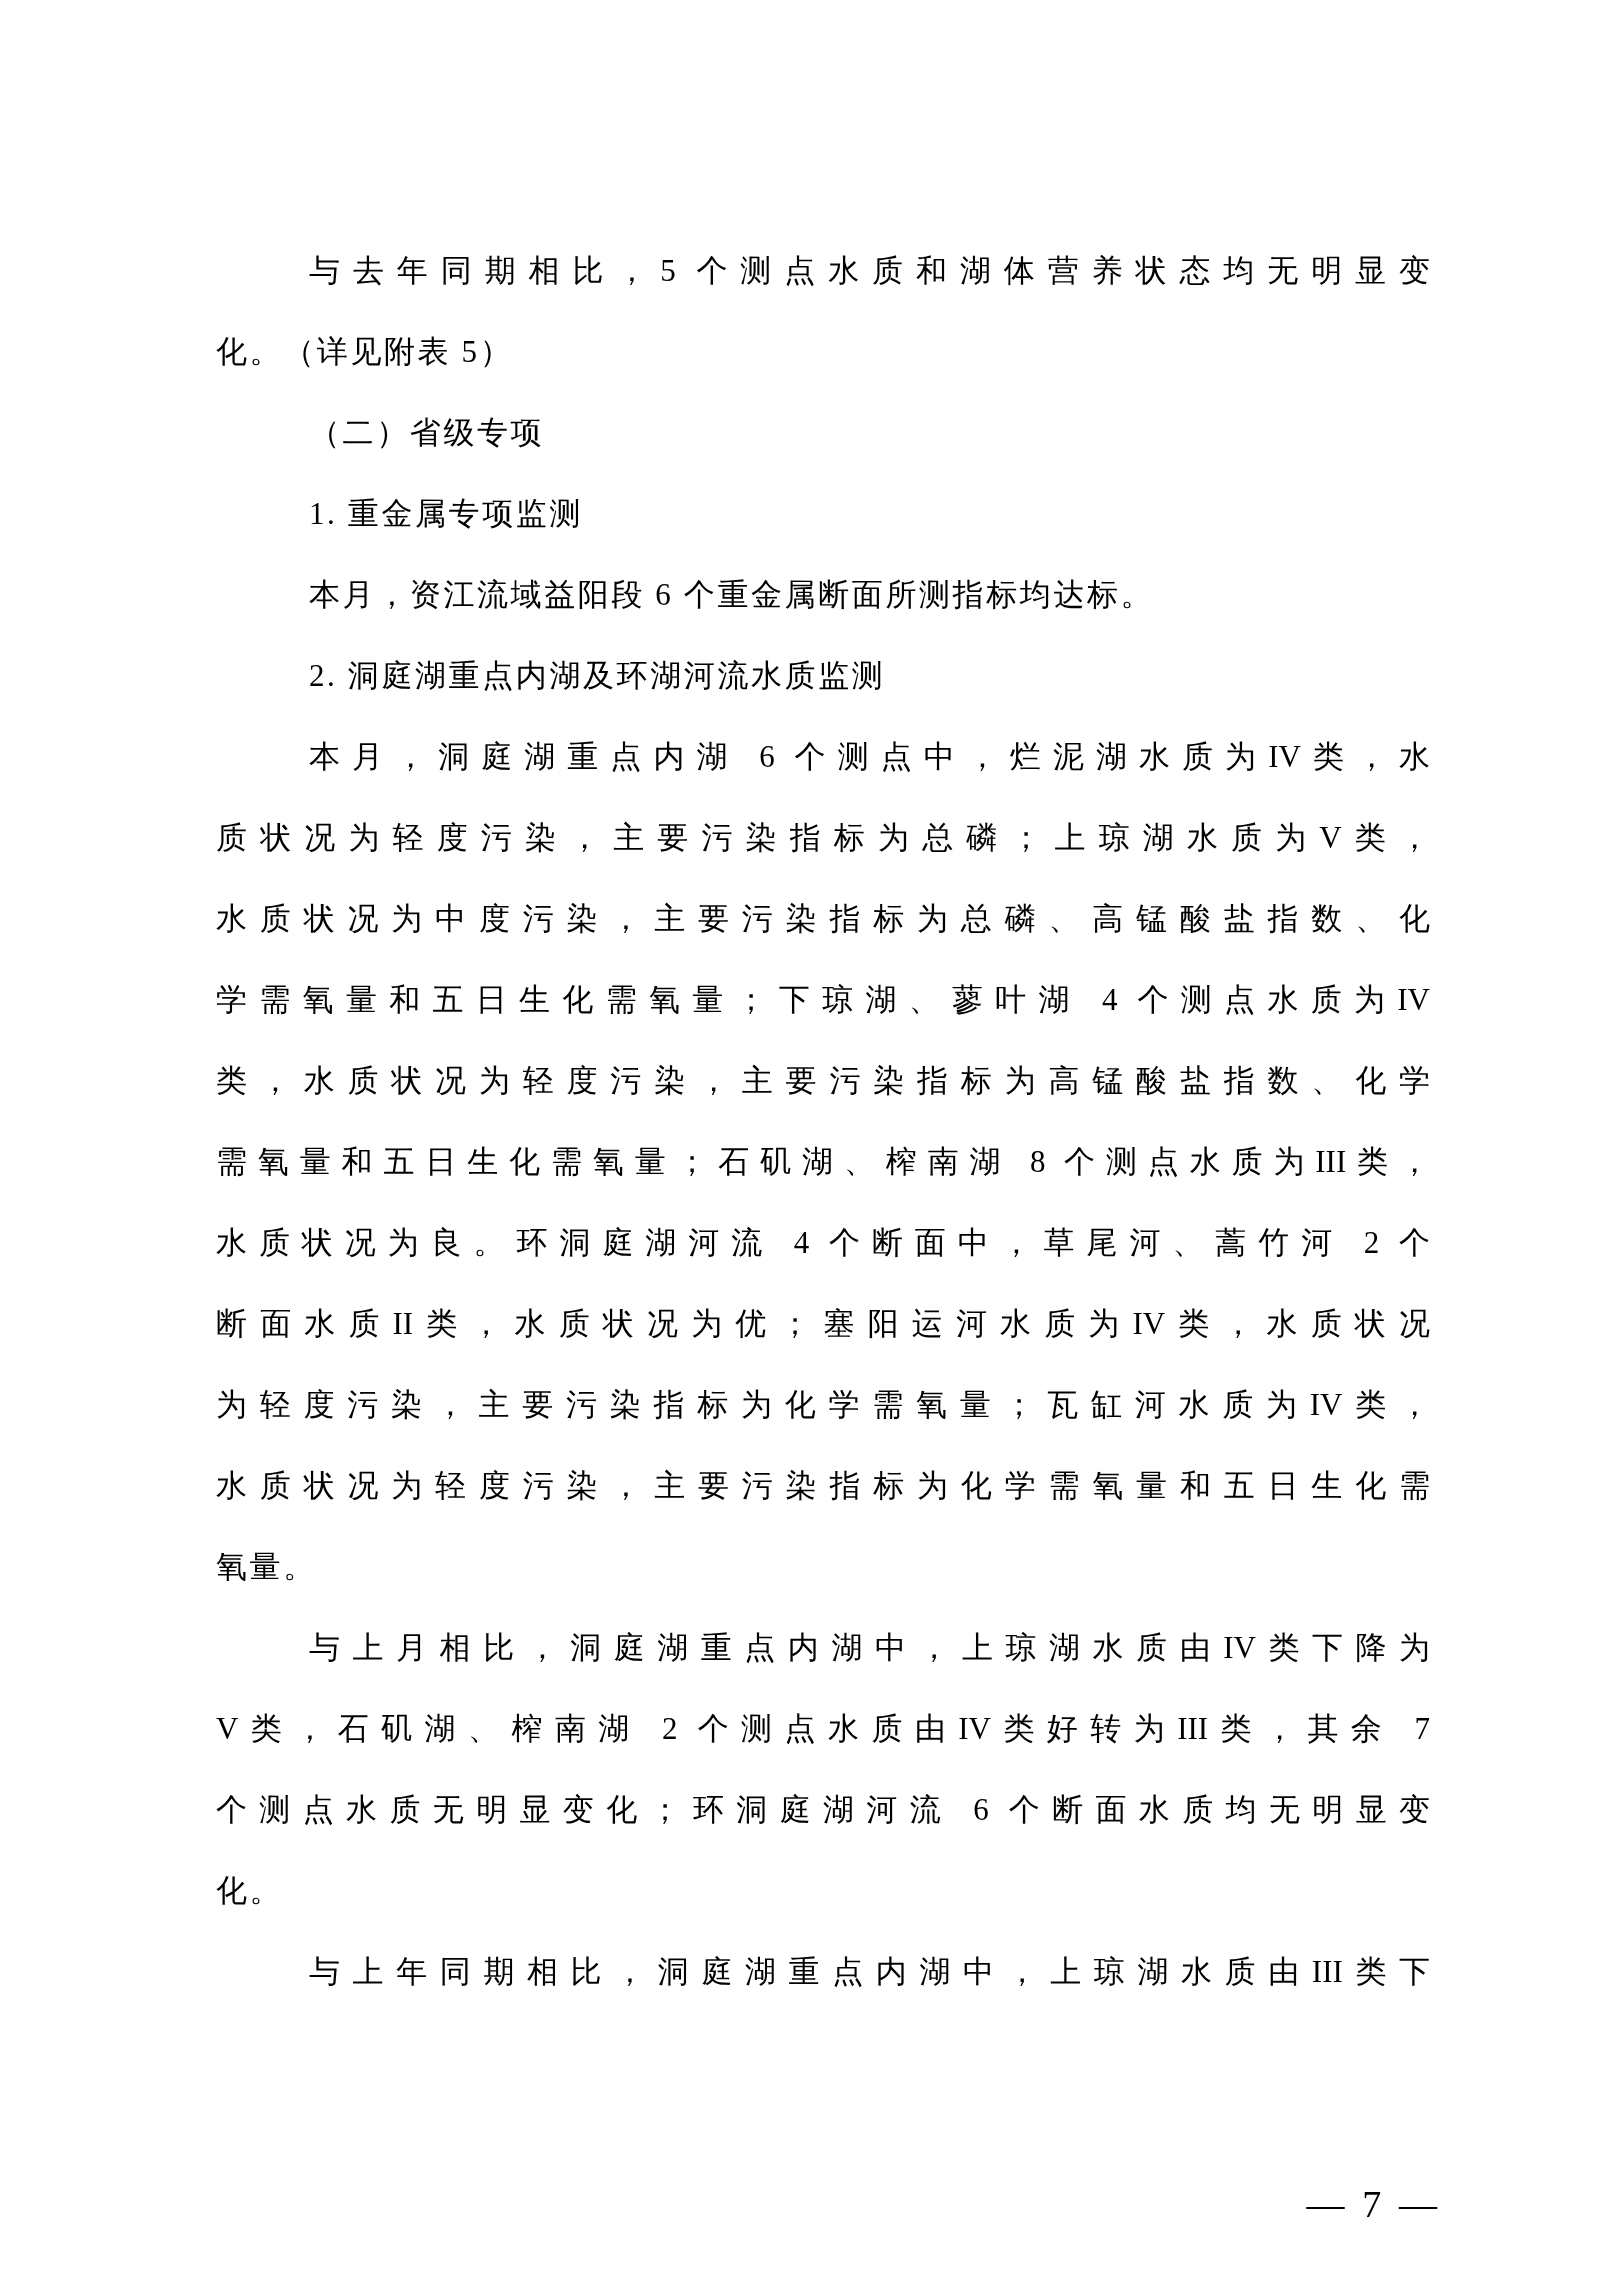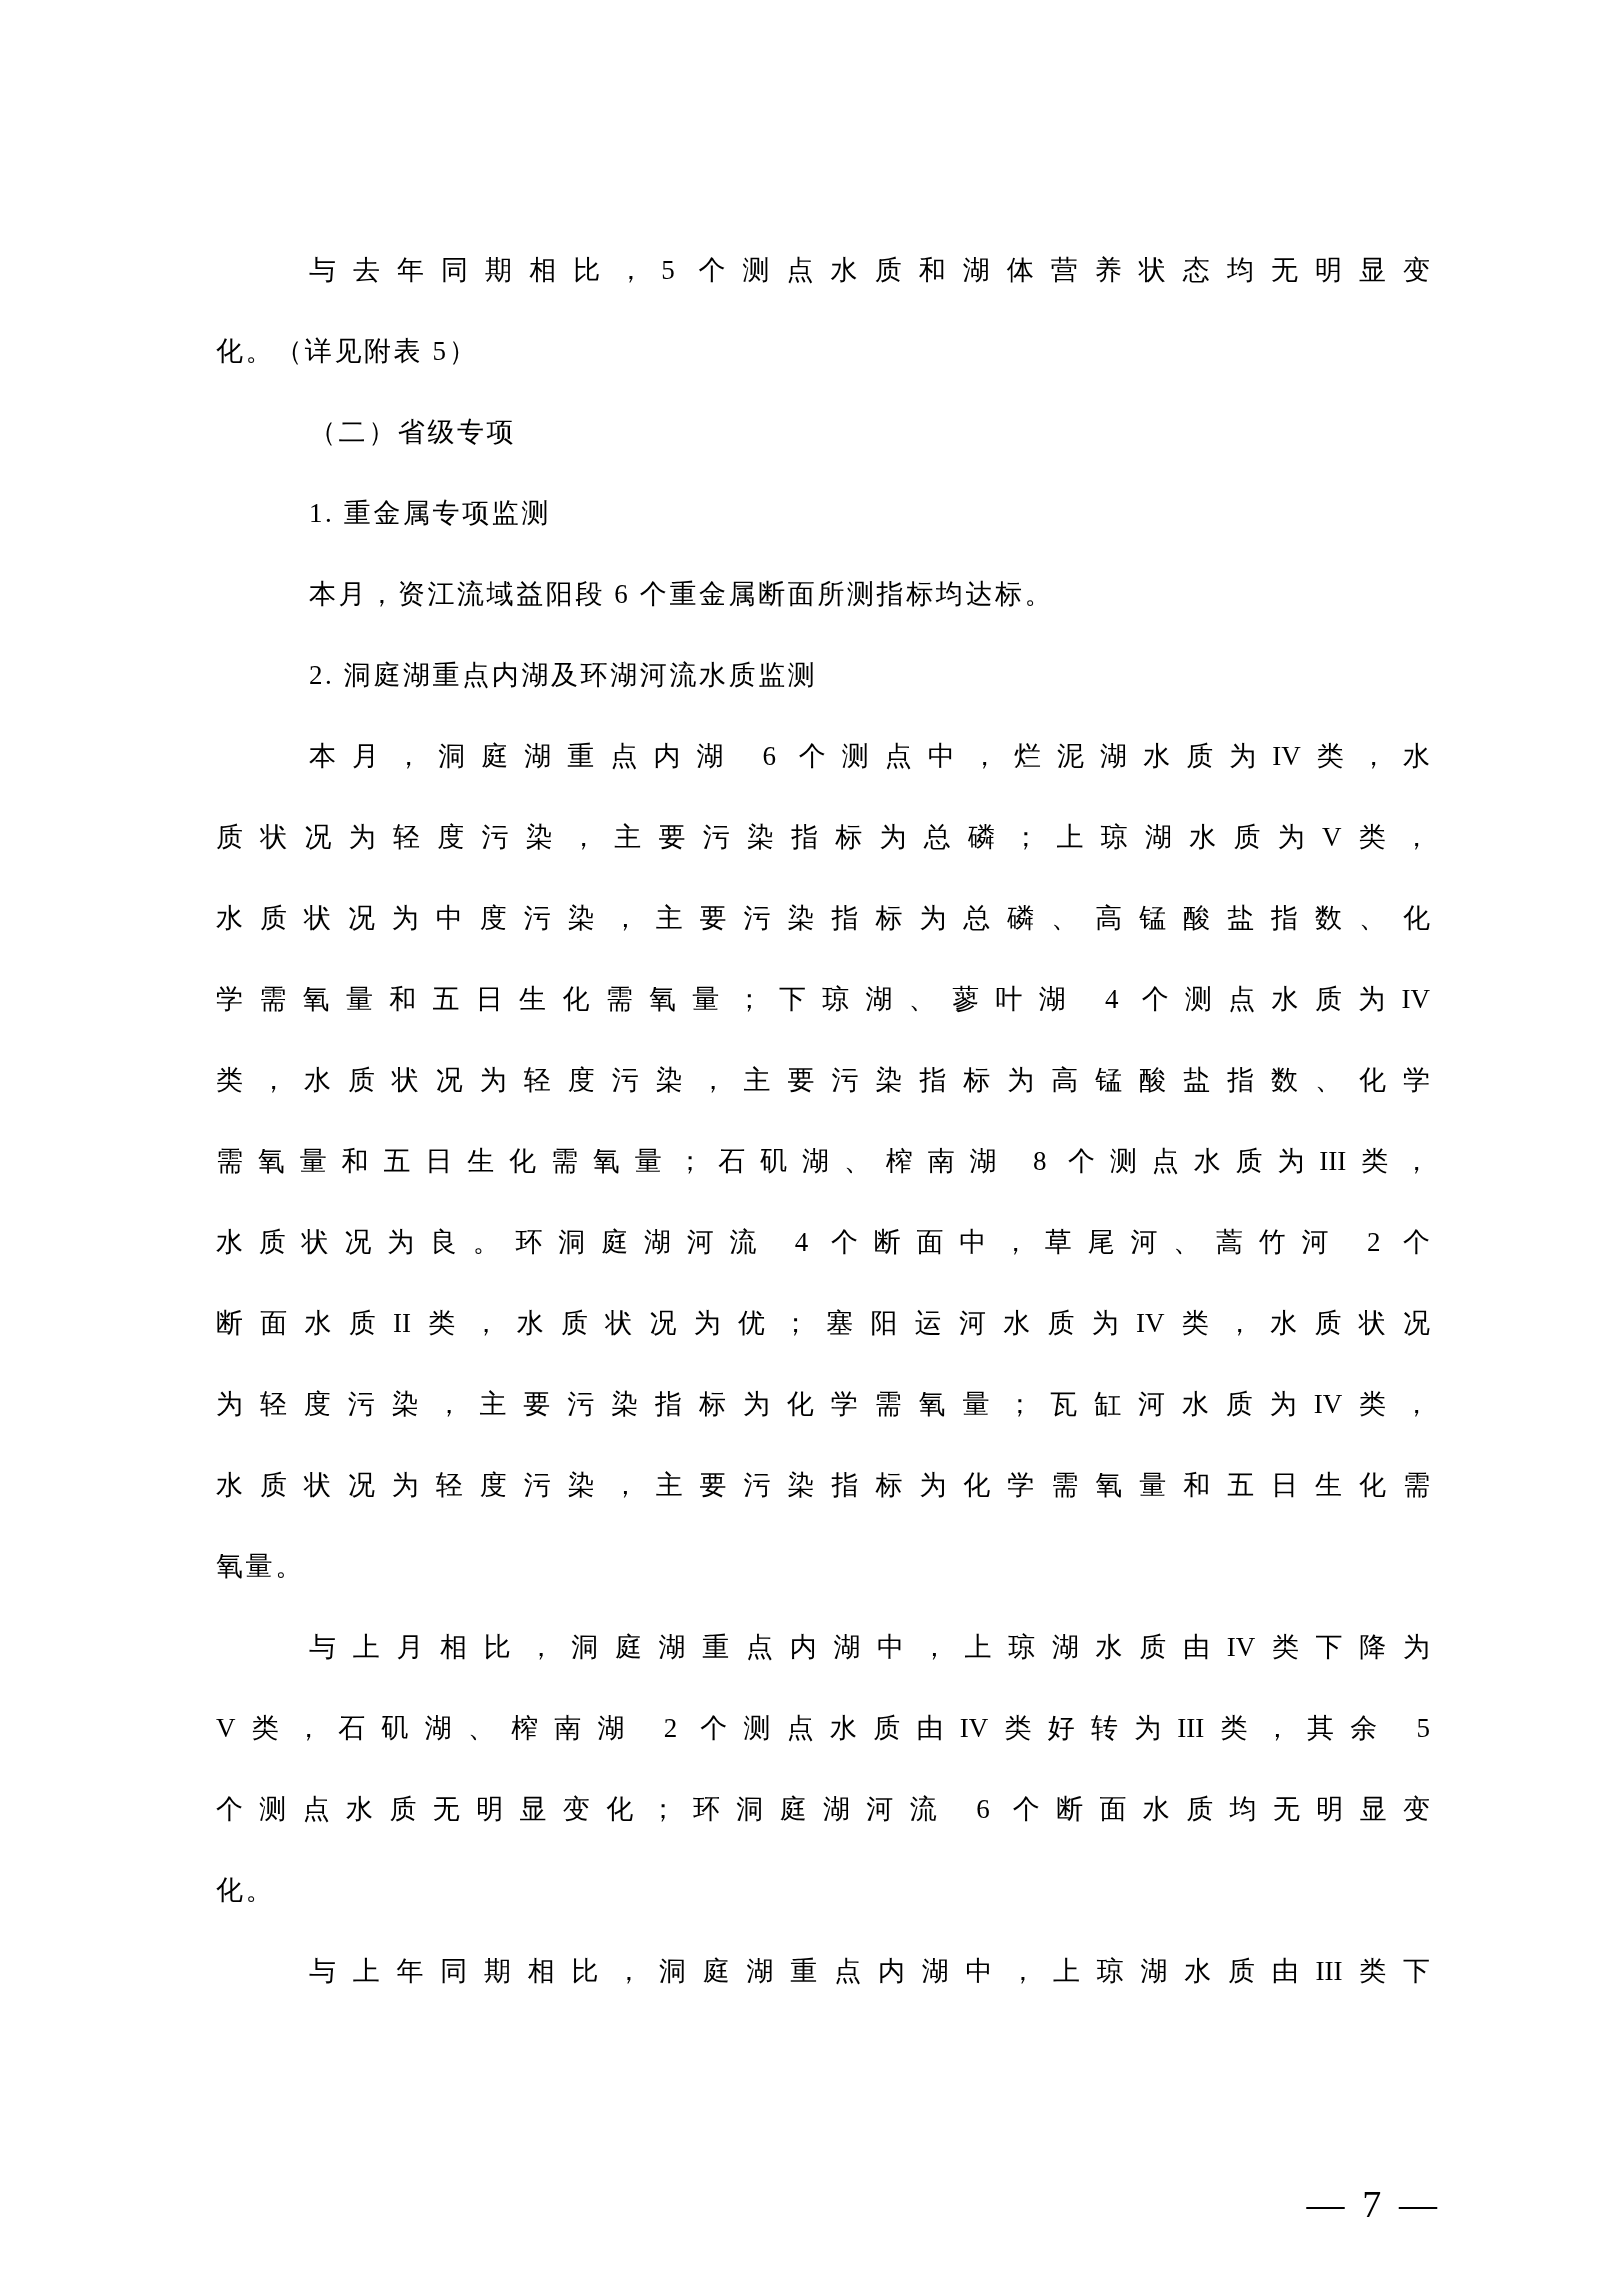--- a/index.html
+++ b/index.html
@@ -12,21 +12,21 @@
     color: #000000;
     font-family: "Liberation Serif", "DejaVu Serif", serif;
   }
   .text-block {
     position: absolute;
     left: 216px;
     top: 230px;
     width: 1214px;
   }
   .line {
-    font-size: 27px;
+    font-size: 31px;
     line-height: 81px;
     height: 81px;
     text-align: left;
     letter-spacing: 2.6px;
     white-space: nowrap;
   }
   .line.fill {
     white-space: normal;
     letter-spacing: 0;
     text-align: justify;
@@ -66,20 +66,20 @@
       <div class="line fill">水质状况为中度污染，主要污染指标为总磷、高锰酸盐指数、化</div>
       <div class="line fill">学需氧量和五日生化需氧量；下琼湖、蓼叶湖 4 个测点水质为IV</div>
       <div class="line fill">类，水质状况为轻度污染，主要污染指标为高锰酸盐指数、化学</div>
       <div class="line fill">需氧量和五日生化需氧量；石矶湖、榨南湖 8 个测点水质为III类，</div>
       <div class="line fill">水质状况为良。环洞庭湖河流 4 个断面中，草尾河、蒿竹河 2 个</div>
       <div class="line fill">断面水质II类，水质状况为优；塞阳运河水质为IV类，水质状况</div>
       <div class="line fill">为轻度污染，主要污染指标为化学需氧量；瓦缸河水质为IV类，</div>
       <div class="line fill">水质状况为轻度污染，主要污染指标为化学需氧量和五日生化需</div>
       <div class="line">氧量。</div>
       <div class="line fill indent">与上月相比，洞庭湖重点内湖中，上琼湖水质由IV类下降为</div>
-      <div class="line fill">V类，石矶湖、榨南湖 2 个测点水质由IV类好转为III类，其余 5</div>
+      <div class="line fill">V类，石矶湖、榨南湖 2 个测点水质由IV类好转为III类，其余 7</div>
       <div class="line fill">个测点水质无明显变化；环洞庭湖河流 6 个断面水质均无明显变</div>
       <div class="line">化。</div>
       <div class="line fill indent">与上年同期相比，洞庭湖重点内湖中，上琼湖水质由III类下</div>
     </div>
   <div class="page-number">— 7 —</div>
 </div>
 
 
 </body></html>

